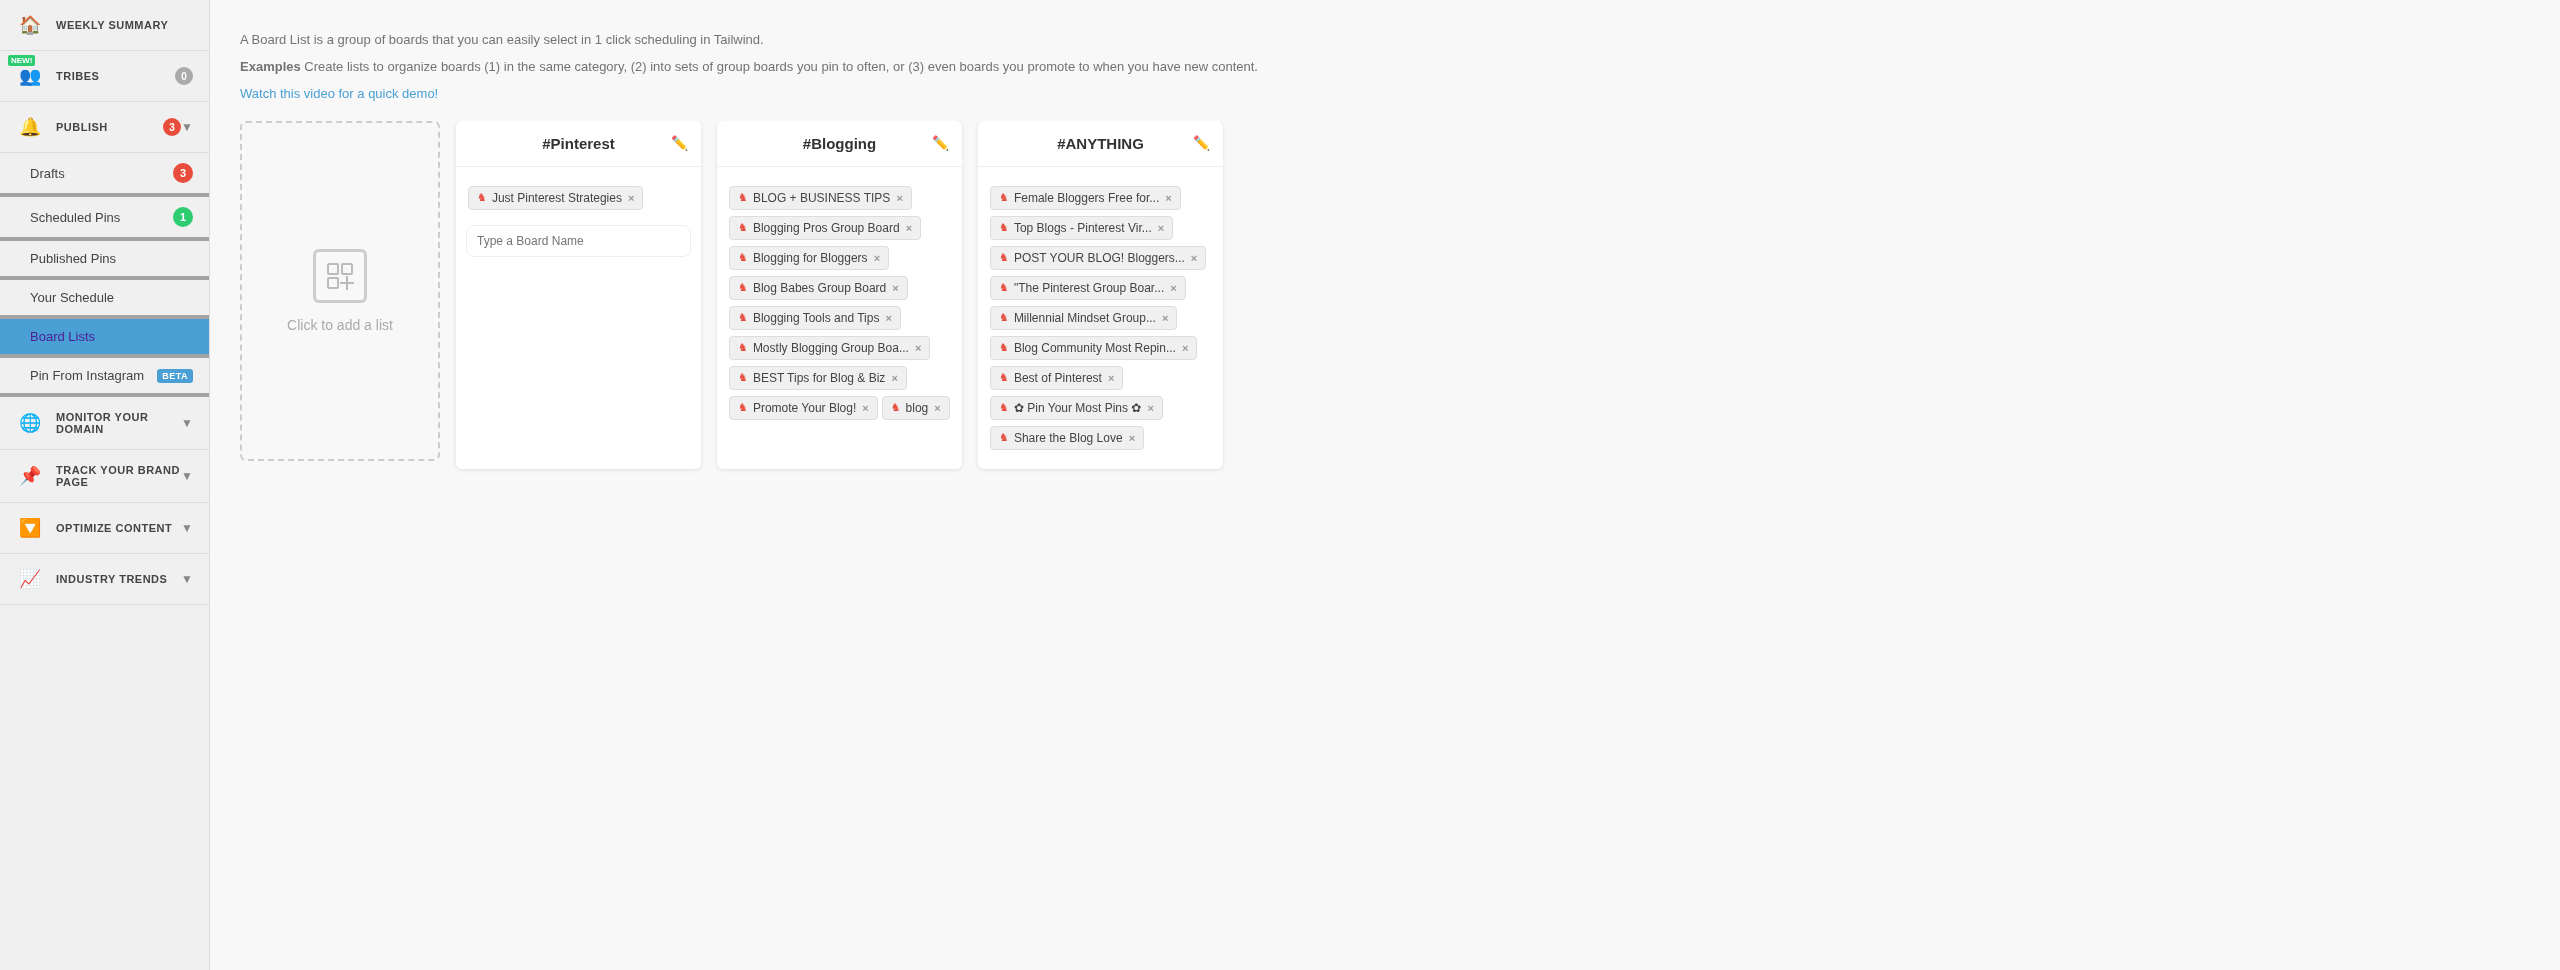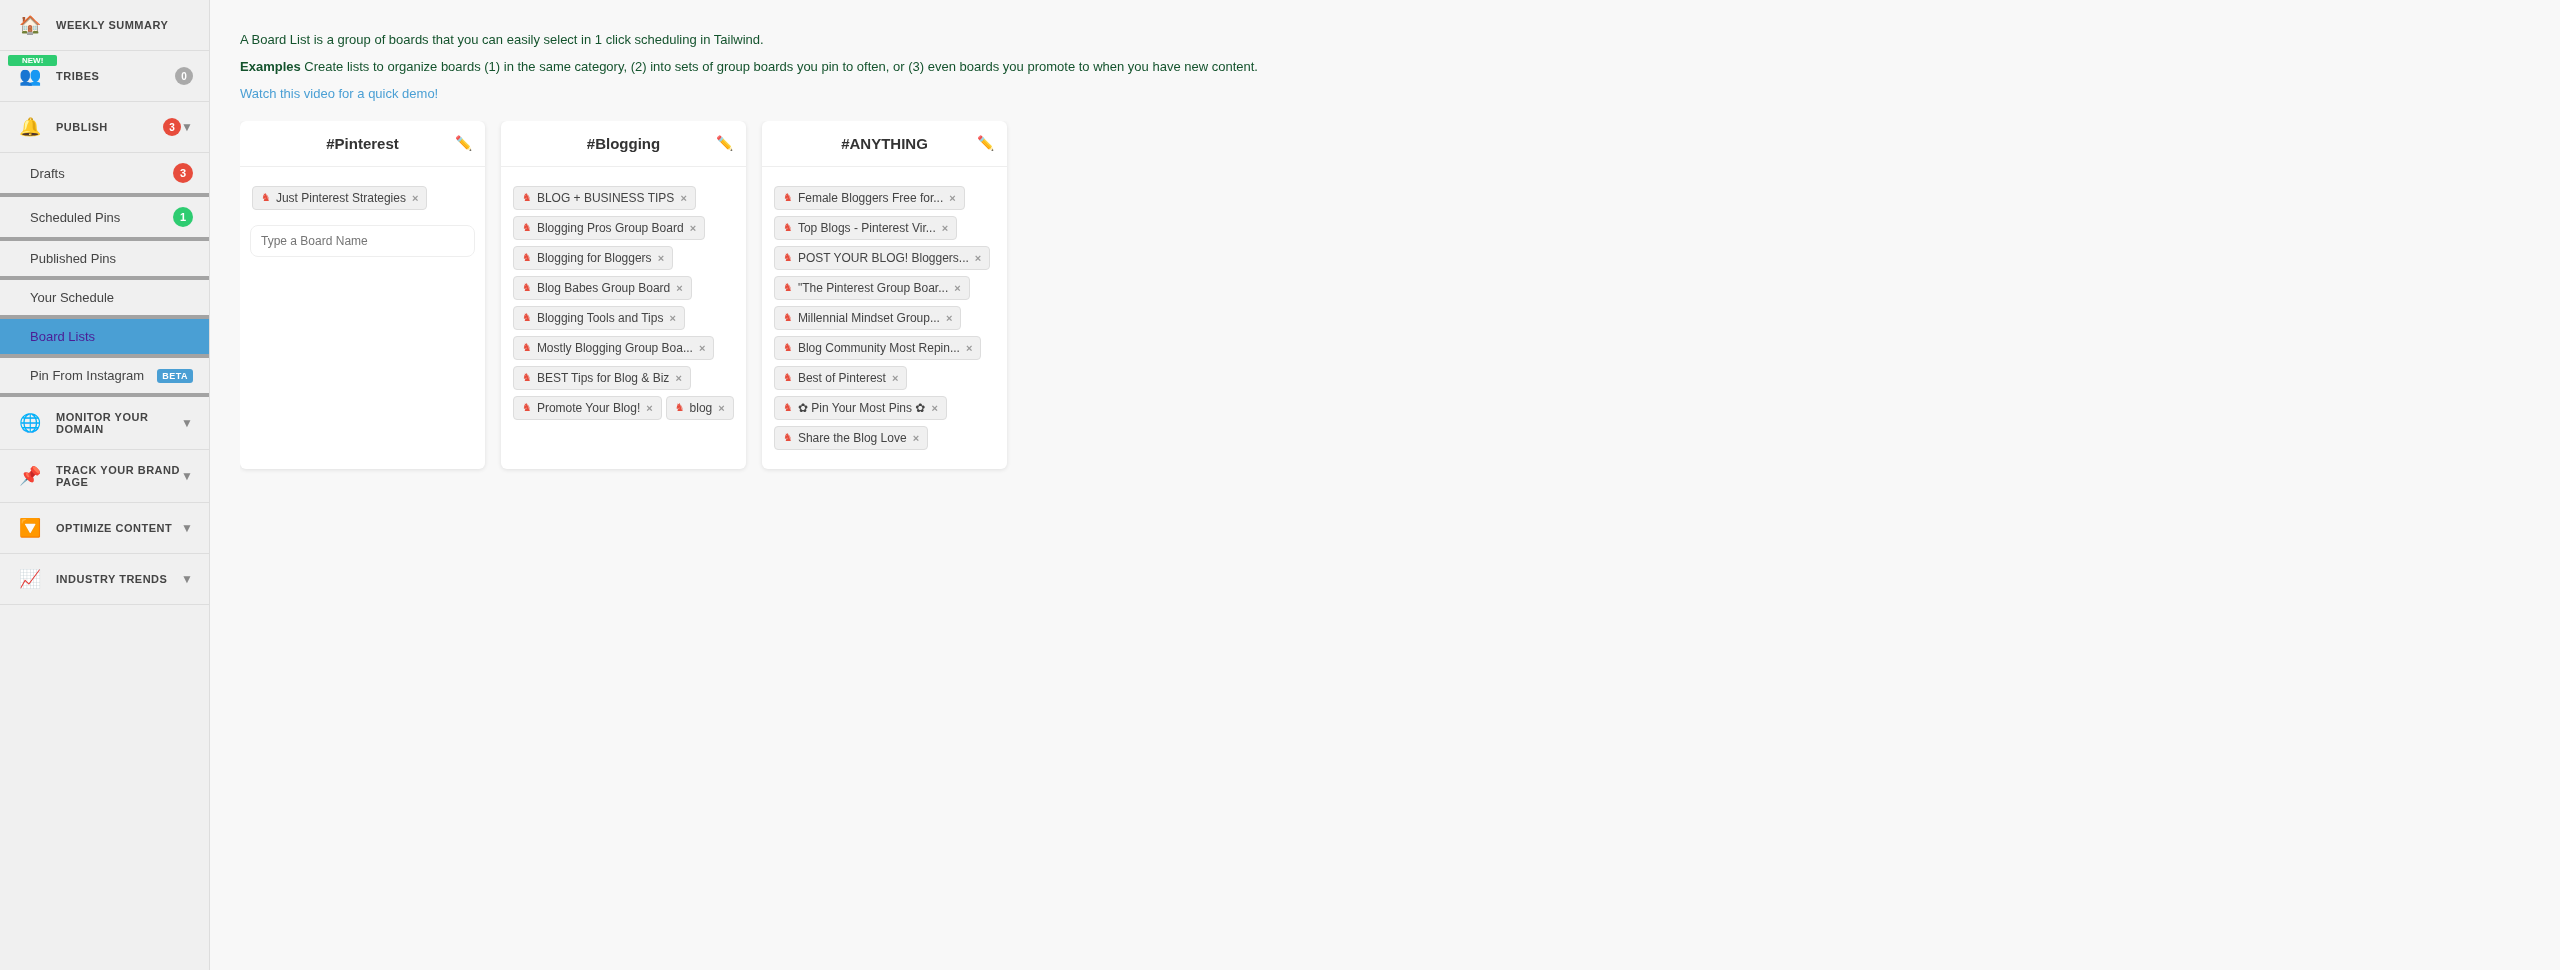--- a/index.html
+++ b/index.html
@@ -80,21 +80,21 @@
     }
 
     .new-badge {
       position: absolute;
       top: 4px;
       left: 8px;
       background: #2ecc71;
       color: white;
       font-size: 8px;
       font-weight: bold;
-      padding: 1px 14px;
+      padding: 1px 3px;
       border-radius: 2px;
     }
 
     
     .sidebar-sub-item {
       display: flex;
       align-items: center;
       padding: 10px 16px 10px 30px;
       cursor: pointer;
       border-bottom: 4px solid #a3a3a3;
@@ -154,21 +154,21 @@
 
     .page-title {
       font-size: 28px;
       font-weight: 700;
       color: #333;
       margin-bottom: 12px;
     }
 
     .description {
       font-size: 13px;
-      color: #14532d;
+      color: #737373;
       line-height: 1.6;
       margin-bottom: 6px;
     }
 
     .description strong { font-weight: 700; }
 
     .watch-link {
       color: #4a9fd4;
       font-size: 13px;
       text-decoration: none;
@@ -387,20 +387,32 @@
   <p class="description">
     <strong>Examples</strong>
     <span> Create lists to organize boards (1) in the same category, (2) into sets of group boards you pin to often, or (3) even boards you promote to when you have new content.</span>
   </p>
 
   <a class="watch-link">Watch this video for a quick demo!</a>
 
   
   <div class="board-lists-container">
 
+    <div class="add-list-card">
+      <div class="add-list-icon">
+        <svg width="28" height="28" viewBox="0 0 28 28" fill="none" xmlns="http://www.w3.org/2000/svg">
+          <rect x="2" y="2" width="10" height="10" rx="1" stroke="#bbb" stroke-width="2" fill="none"></rect>
+          <rect x="16" y="2" width="10" height="10" rx="1" stroke="#bbb" stroke-width="2" fill="none"></rect>
+          <rect x="2" y="16" width="10" height="10" rx="1" stroke="#bbb" stroke-width="2" fill="none"></rect>
+          <line x1="21" y1="14" x2="21" y2="28" stroke="#bbb" stroke-width="2"></line>
+          <line x1="14" y1="21" x2="28" y2="21" stroke="#bbb" stroke-width="2"></line>
+        </svg>
+      </div>
+      <span class="add-list-label">Click to add a list</span>
+    </div>
 
     <div class="board-list-card">
       <div class="board-list-header">
         <span class="board-list-title">#Pinterest</span>
         <span class="edit-icon">✏️</span>
       </div>
       <div class="board-list-body">
         <div class="tags-wrap">
           <div class="board-tag">
             <span class="tag-icon">♞</span>

